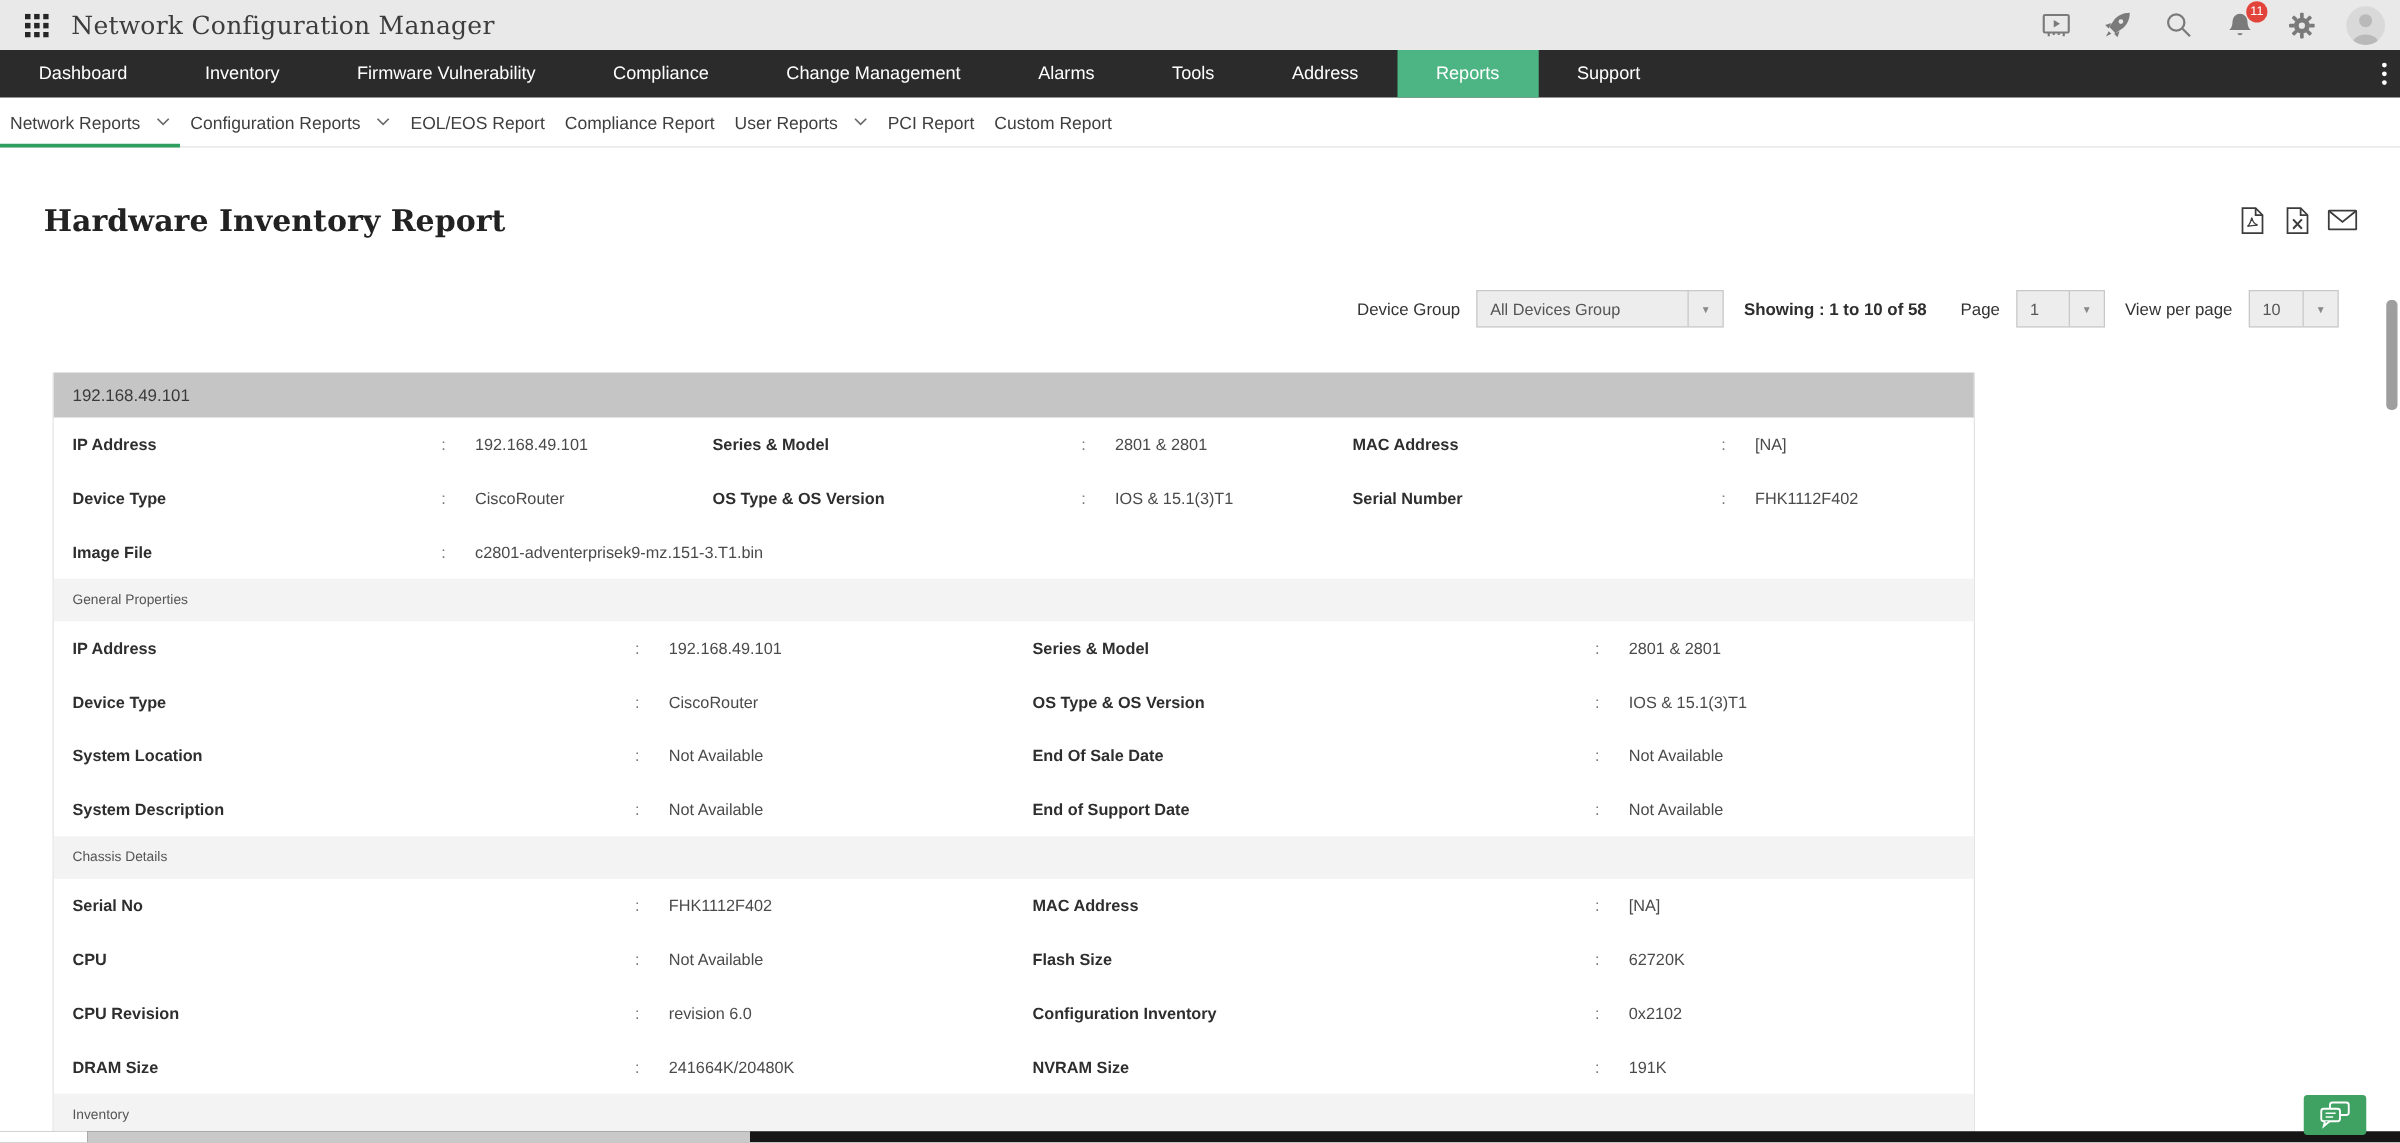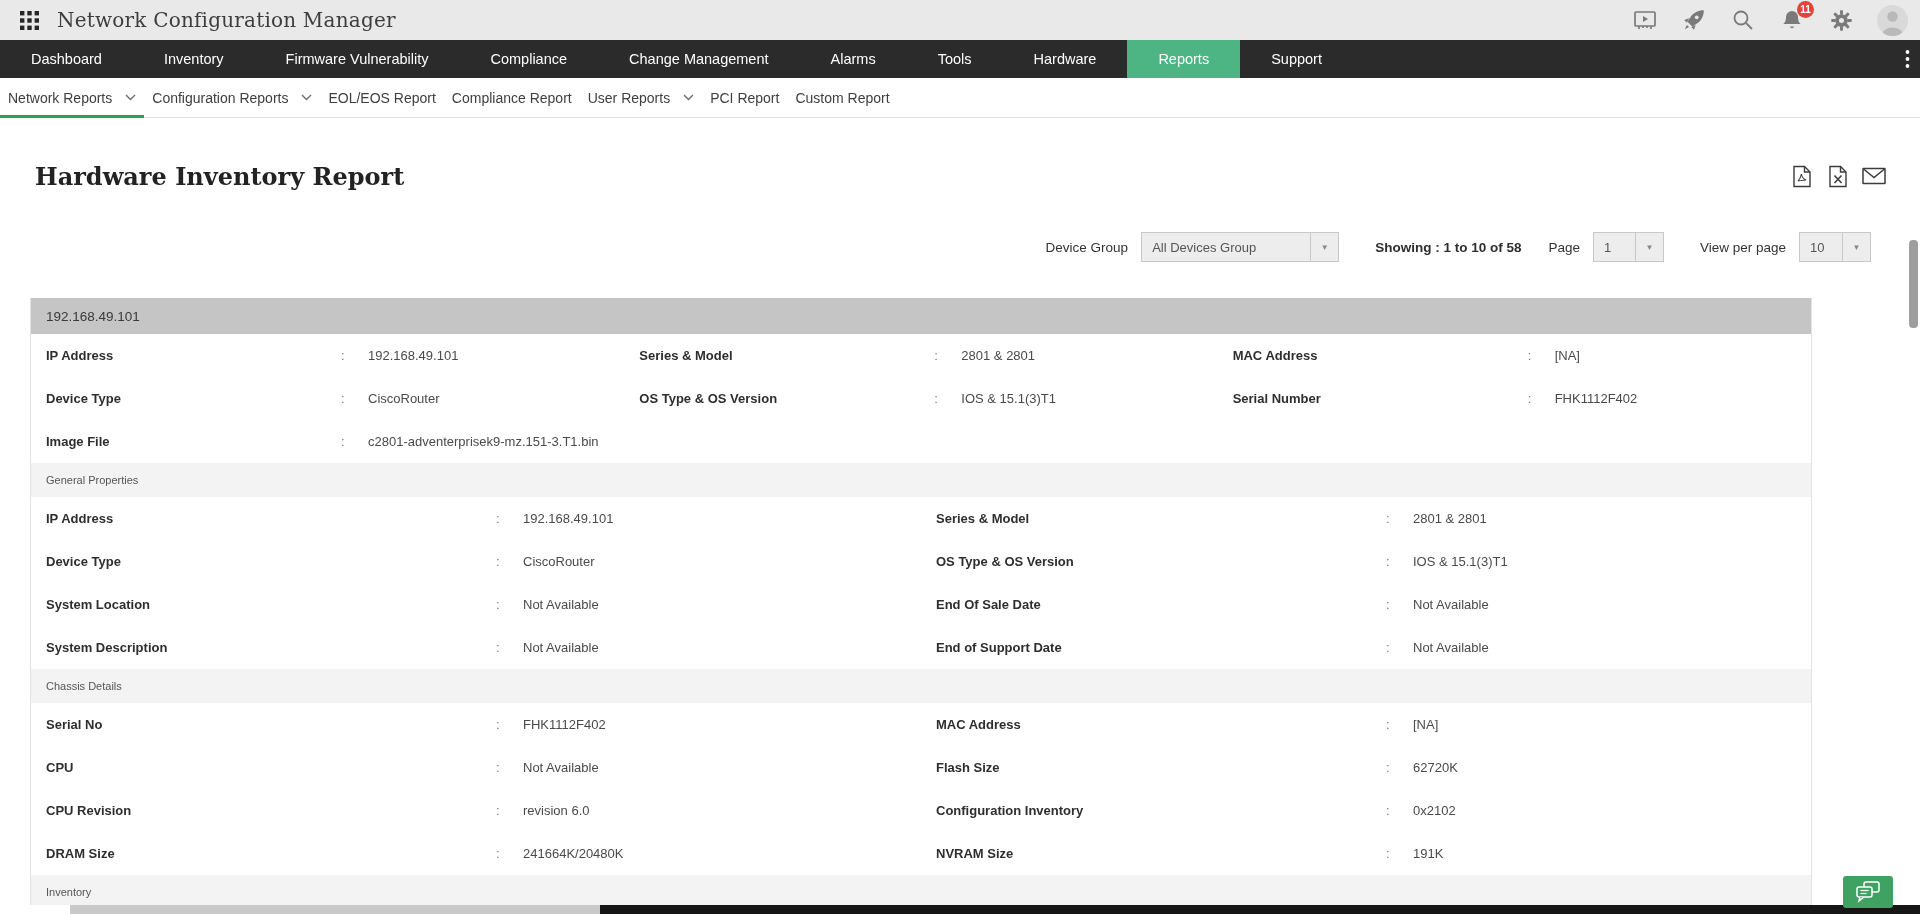--- a/index.html
+++ b/index.html
@@ -10,21 +10,21 @@
   
   .topbar { height:40px; background:#e9e9e9; display:flex; align-items:center;
     justify-content:space-between; padding:0 12px 0 16px; }
   .topbar-left { display:flex; align-items:flex-end; }
   .app-title { font-family:"DejaVu Serif", serif; font-size:20px; color:#3d3d3d;
     margin-left:15px; letter-spacing:.2px; }
   .topbar-right { display:flex; align-items:center; gap:23px; }
   .tb-icon { width:26px; height:24px; display:flex; align-items:center; justify-content:center;
     position:relative; cursor:pointer; }
   .badge { position:absolute; top:-7px; right:-9px; min-width:17px; height:17px; border-radius:9px;
-    background:#e2443c; color:#fff; font-size:10px; font-weight:bold; display:flex;
+    background:#e2443c; color:#fff; font-size:10px; font-weight:normal; display:flex;
     align-items:center; justify-content:center; padding:0 3px; }
   .avatar { width:31px; height:31px; border-radius:50%; background:#d9d9d9; overflow:hidden;
     display:flex; align-items:flex-end; justify-content:center; cursor:pointer; }
 
   
   .mainnav { height:38px; background:#2b2b2b; display:flex; align-items:stretch;
     position:relative; }
   .nav-item { padding:15px 31px; display:flex; align-items:center; color:#fff; font-size:14.5px;
     cursor:pointer; white-space:nowrap; }
   .nav-item.active { background:#4db584; }
@@ -49,24 +49,24 @@
 
   
   .controls { display:flex; align-items:center; justify-content:flex-end; margin:43px 49px 0 0;
     height:30px; font-size:13.5px; color:#333; }
   .ctl-label { margin-right:13px; }
   .selectbox { height:30px; background:#ededed; border:1px solid #c8c8c8; display:flex;
     align-items:stretch; font-size:13px; color:#555; cursor:pointer; }
   .selectbox .val { display:flex; align-items:center; padding:0 10px; }
   .selectbox .arrow { width:28px; border-left:1px solid #c8c8c8; display:flex; align-items:center;
     justify-content:center; color:#888; font-size:8px; }
-  .gap-a { margin-right:36px; } .gap-b { margin-right:27px; }
-
-  
-  .report-table { margin:36px 30px 0 30px; width:1782px; border:1px solid #e3e3e3;
+  .gap-a { margin-right:16px; } .gap-b { margin-right:27px; }
+
+  
+  .report-table { margin:36px 30px 0 42px; width:1538px; border:1px solid #e3e3e3;
     border-top:none; }
   .device-band { height:36px; background:#c5c5c5; display:flex; align-items:center;
     padding:0 15px; font-size:13.5px; color:#3a3a3a; }
   .section-band { height:34px; background:#f3f3f3; display:flex; align-items:center;
     padding:0 15px; font-size:11px; color:#555; }
   .row3 { display:grid; grid-template-columns:repeat(3,1fr); height:43px; align-items:center; }
   .row2 { display:grid; grid-template-columns:1fr 1fr; height:43px; align-items:center; }
   .cell { display:grid; grid-template-columns:295px 16px auto; align-items:center;
     padding-left:15px; }
   .row2 .cell { grid-template-columns:450px 16px auto; }
@@ -188,21 +188,21 @@
     <div class="nav-item">
         <span>Change Management</span>
       </div>
     <div class="nav-item">
         <span>Alarms</span>
       </div>
     <div class="nav-item">
         <span>Tools</span>
       </div>
     <div class="nav-item">
-        <span>Hardware</span>
+        <span>Address</span>
       </div>
     <div class="nav-item active">
         <span>Reports</span>
       </div>
     <div class="nav-item">
         <span>Support</span>
       </div>
     <div class="nav-kebab">
       <svg width="5" height="20" viewBox="0 0 5 20" fill="#ffffff">
         <circle cx="2.5" cy="3" r="1.9"></circle>

